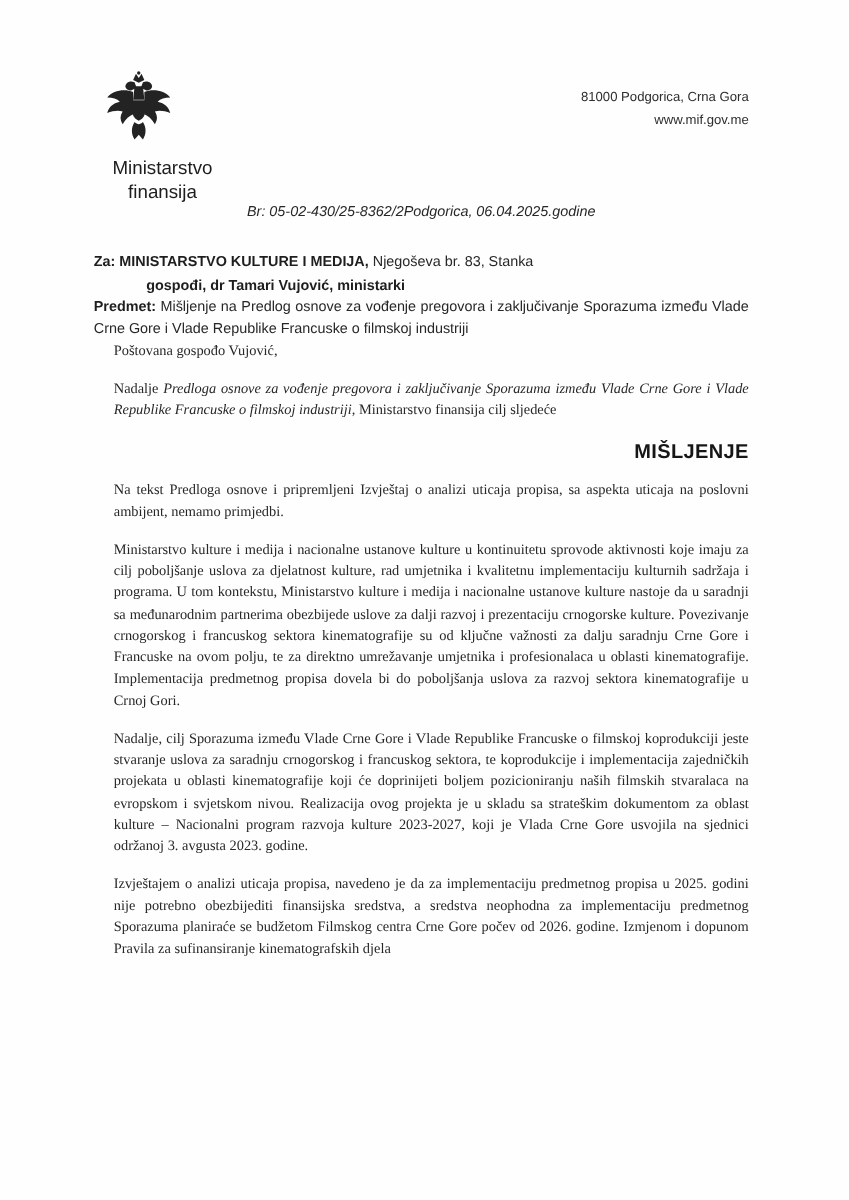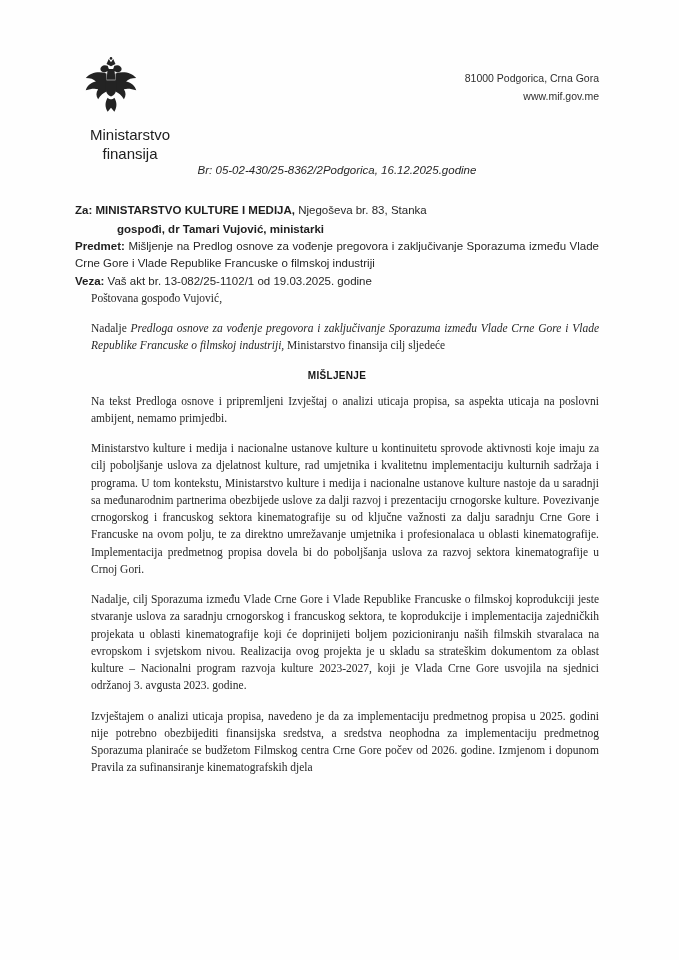--- a/index.html
+++ b/index.html
@@ -35,21 +35,21 @@
   .recipient{margin-top:26px;font-size:11.5px;line-height:1.5;}
   .recipient p{margin:0;}
   .recipient .line2{margin-top:2px;margin-left:42px;}
   .subject{margin-top:9px;text-align:justify;}
   .veza{margin-top:9px;}
   b,strong{font-weight:bold;color:#1e1e1e;}
   .body-text{font-size:11.5px;line-height:1.5;}
   .salutation{margin-top:30px;}
   .intro{margin-top:14px;text-align:justify;}
   .opinion-title{
-    text-align:center;font-weight:bold;font-size:10px;
+    text-align:right;font-weight:bold;font-size:16px;
     margin:12px 0 10px 0;letter-spacing:.3px;color:#161616;
   }
   .para{margin:0 0 13px 16px;text-align:justify;font-family:Liberation Serif, serif;}
   .para:first-of-type{margin-top:0;}
   em{font-style:italic;}
 </style>
 </head>
 <body>
 
 <div class="page">
@@ -74,28 +74,27 @@
       <div class="ministry-name">Ministarstvo finansija</div>
     </div>
     <div class="lh-right">
       <div>81000 Podgorica, Crna Gora</div>
       <div>www.mif.gov.me</div>
     </div>
   </div>
 
   <div class="ref-row">
     <span class="ref-number">Br: 05-02-430/25-8362/2</span>
-    <span class="ref-date">Podgorica, 16.12.2025.godine</span>
+    <span class="ref-date">Podgorica, 06.04.2025.godine</span>
   </div>
 
   <div class="recipient body-text">
     <p><strong>Za: MINISTARSTVO KULTURE I MEDIJA,</strong><span> Njegoševa br. 83, Stanka</span></p>
     <p class="line2"><strong>gospođi, dr Tamari Vujović, ministarki</strong></p>
     <p class="subject"><strong>Predmet:</strong><span> Mišljenje na Predlog osnove za vođenje pregovora i zaključivanje Sporazuma između Vlade Crne Gore i Vlade Republike Francuske o filmskoj industriji</span></p>
-    <p class="veza"><strong>Veza:</strong><span> Vaš akt br. 13-082/25-1102/1 od 19.03.2025. godine</span></p>
   </div>
 
   <div class="body-text">
     <p class="salutation para">Poštovana gospođo Vujović,</p>
     <p class="intro para"><span>Nadalje </span><em>Predloga osnove za vođenje pregovora i zaključivanje Sporazuma između Vlade Crne Gore i Vlade Republike Francuske o filmskoj industriji,</em><span> Ministarstvo finansija cilj sljedeće</span></p>
 
     <div class="opinion-title">MIŠLJENJE</div>
 
     <p class="para">Na tekst Predloga osnove i pripremljeni Izvještaj o analizi uticaja propisa, sa aspekta uticaja na poslovni ambijent, nemamo primjedbi.</p>
     <p class="para">Ministarstvo kulture i medija i nacionalne ustanove kulture u kontinuitetu sprovode aktivnosti koje imaju za cilj poboljšanje uslova za djelatnost kulture, rad umjetnika i kvalitetnu implementaciju kulturnih sadržaja i programa. U tom kontekstu, Ministarstvo kulture i medija i nacionalne ustanove kulture nastoje da u saradnji sa međunarodnim partnerima obezbijede uslove za dalji razvoj i prezentaciju crnogorske kulture. Povezivanje crnogorskog i francuskog sektora kinematografije su od ključne važnosti za dalju saradnju Crne Gore i Francuske na ovom polju, te za direktno umrežavanje umjetnika i profesionalaca u oblasti kinematografije. Implementacija predmetnog propisa dovela bi do poboljšanja uslova za razvoj sektora kinematografije u Crnoj Gori.</p>

